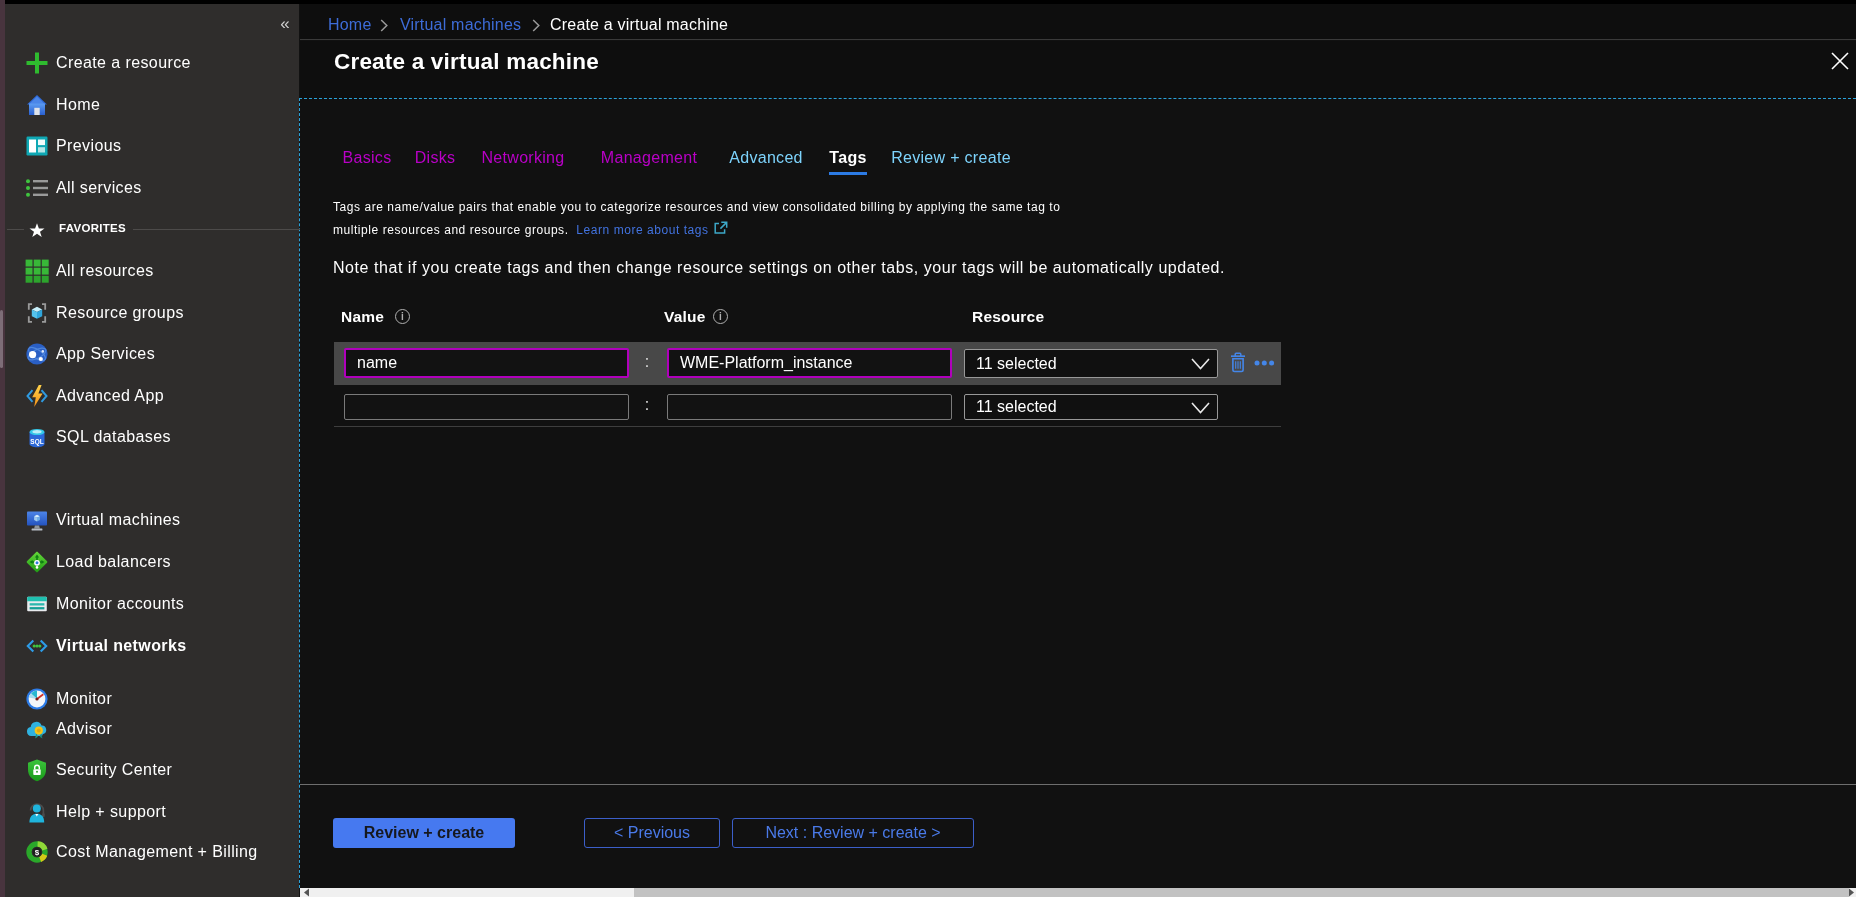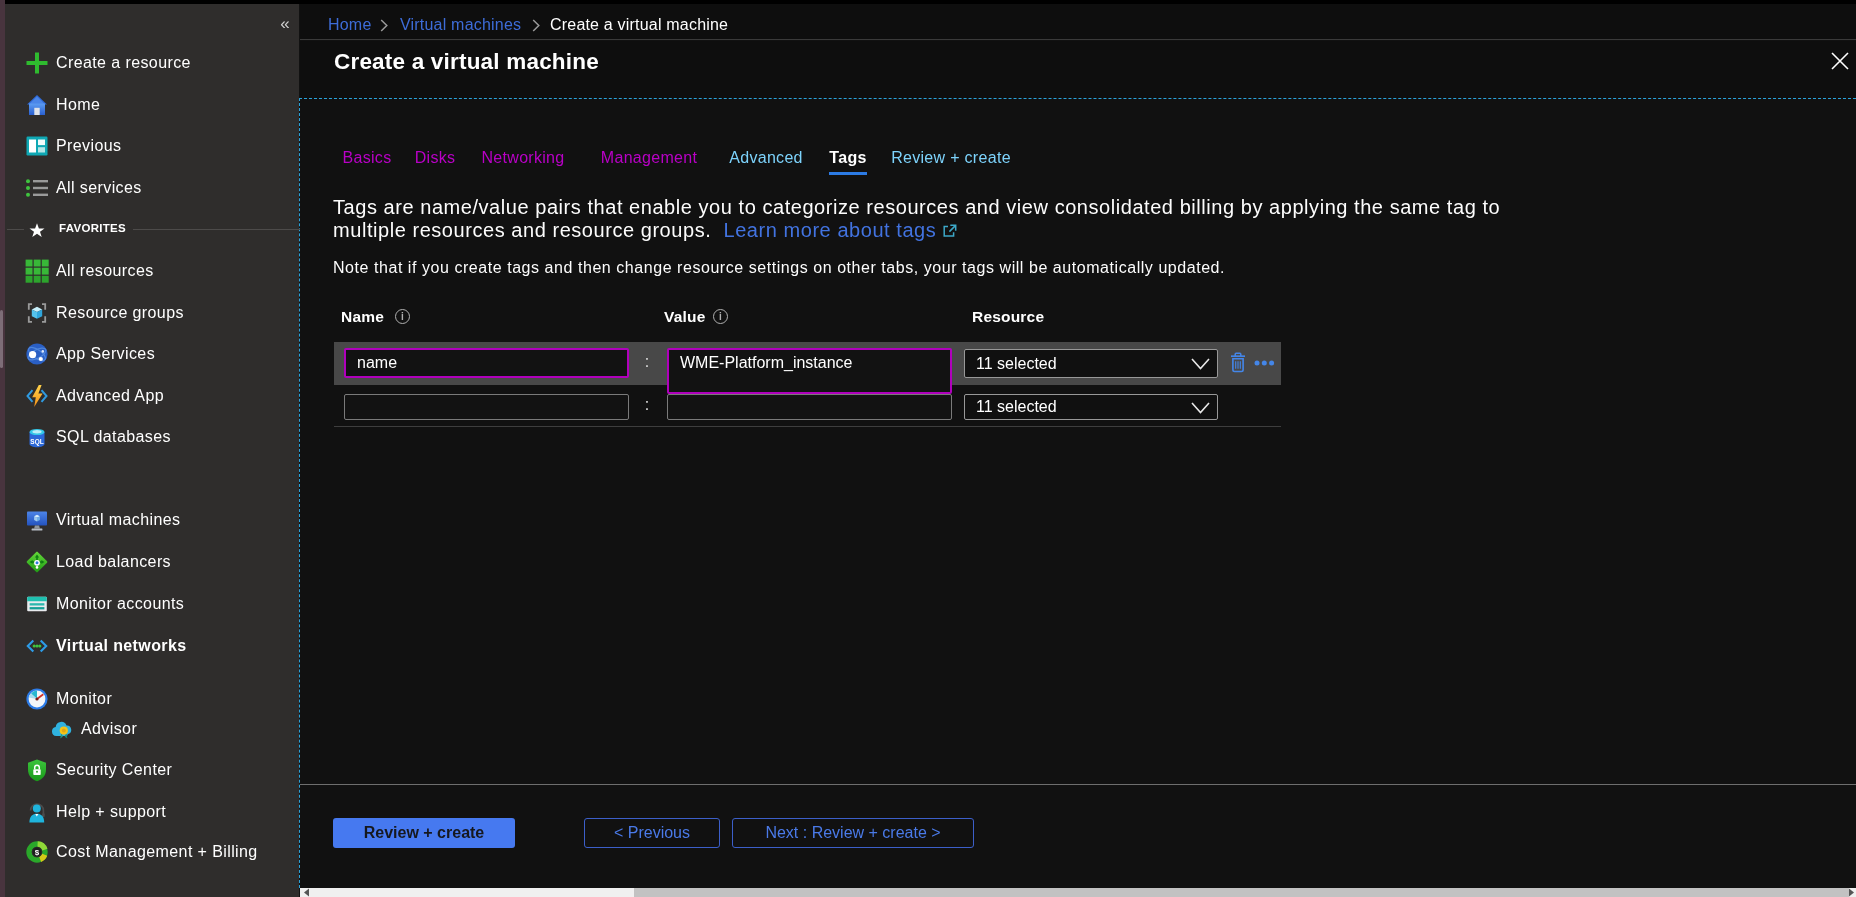--- a/index.html
+++ b/index.html
@@ -24,21 +24,21 @@
 #titlebar { position:absolute; left:0; top:37px; width:1556px; height:57px; background:#0e0e0e; }
 #title { position:absolute; left:34px; top:8px; font-size:22.5px; font-weight:bold; letter-spacing:0.2px; color:#ffffff; }
 #closex { position:absolute; left:1531px; top:11px; width:18px; height:18px; }
 #panel { position:absolute; left:-1px; top:94px; width:1557px; height:790px; background:#111111;
   border-top:1px dashed #2aa2da; border-left:1px dashed #2aa2da; }
 .tab { position:absolute; top:48px; height:22px; line-height:22px; font-size:16px; letter-spacing:0.3px; white-space:nowrap; transform:translateX(-50%); }
 .tab.visited { color:#b900c6; }
 .tab.plain { color:#7dd3fc; }
 .tab.active { color:#ffffff; font-weight:bold; }
 #tab-underline { position:absolute; left:529px; top:73px; width:38px; height:3px; background:#2c7be4; }
-#para { position:absolute; left:33px; top:97px; font-size:20px; letter-spacing:0.55px; line-height:22.5px; color:#fdfdfd; white-space:nowrap; }
+#para { position:absolute; left:33px; top:97px; font-size:12px; letter-spacing:0.55px; line-height:22.5px; color:#fdfdfd; white-space:nowrap; }
 #para a { color:#4273e0; text-decoration:none; }
 #note { position:absolute; left:33px; top:160px; font-size:16px; letter-spacing:0.55px; color:#fdfdfd; white-space:nowrap; }
 .thead { position:absolute; top:209px; font-size:15.5px; font-weight:bold; letter-spacing:0.2px; color:#ffffff; }
 .info { position:absolute; top:210px; width:15px; height:15px; border:1px solid #b0b0b0; border-radius:50%;
   color:#b0b0b0; font-size:10px; text-align:center; line-height:14px; font-weight:bold; }
 #row1bg { position:absolute; left:34px; top:243px; width:947px; height:43px; background:#484848; }
 .tinput { position:absolute; height:29px; background:#121212; border-radius:2px; }
 .tinput .tx { position:absolute; left:11px; top:0; height:26px; line-height:26px; font-size:16px; color:#ffffff; white-space:nowrap; }
 .magenta { border:2px solid #b000bc; }
 .grey1 { border:1px solid #7a7a7a; }
@@ -225,21 +225,21 @@
       <svg width="24" height="24" viewBox="0 0 24 24">
         <circle cx="12" cy="12" r="10.6" fill="#2d7ce8"></circle>
         <circle cx="12" cy="12" r="8.4" fill="#f4f6f8"></circle>
         <path d="M12 12 L6 6.4 A8.4 8.4 0 0 1 12 3.6 Z" fill="#28b8d0"></path>
         <path d="M12 12 L3.7 10.4 A8.4 8.4 0 0 1 6 6.4 Z" fill="#a8dcf0"></path>
         <path d="M12 12 L18.3 7.3" stroke="#d03028" stroke-width="1.8"></path>
         <circle cx="12" cy="12" r="1.6" fill="#7a1f1a"></circle>
       </svg>
       <span class="lbl">Monitor</span>
     </div>
-  <div class="nav-item" style="top:713px;margin-left:25px;">
+  <div class="nav-item" style="top:713px;">
       <svg width="24" height="24" viewBox="0 0 24 24">
         <path d="M6.2 19 a4.6 4.6 0 0 1 -0.5 -9.1 a5.6 5.6 0 0 1 10.8 -1.4 a4.4 4.4 0 0 1 1.2 8.7 L17 19 Z" fill="#2fb2e0"></path>
         <path d="M11.3 16 L10.2 21.6 L12.9 19.8 Z" fill="#1f9888"></path>
         <path d="M16.3 16 L17.4 21.6 L14.7 19.8 Z" fill="#16887a"></path>
         <circle cx="13.8" cy="13.6" r="4.1" fill="#f4c418"></circle>
         <circle cx="13.8" cy="13.6" r="2" fill="#e0a810"></circle>
       </svg>
       <span class="lbl">Advisor</span>
     </div>
   <div class="nav-item" style="top:754px;">
@@ -308,21 +308,21 @@
     <span class="thead" style="left:41px;">Name</span>
       <span class="info" style="left:95px;">i</span>
     <span class="thead" style="left:364px;">Value</span>
       <span class="info" style="left:413px;">i</span>
     <span class="thead" style="left:672px;">Resource</span>
     <div id="row1bg"></div>
     <div class="tinput magenta" style="left:44px; top:249px; width:285px; height:30px;">
         <span class="tx">name</span>
       </div>
     <div class="colon" style="left:342px; top:254px;">:</div>
-    <div class="tinput magenta" style="left:367px; top:249px; width:285px; height:46px;">
+    <div class="tinput magenta" style="left:367px; top:249px; width:285px; height:30px;">
         <span class="tx">WME-Platform_instance</span>
       </div>
     <div class="dd" style="left:664px; top:250px; width:254px;">
         <span class="tx">11 selected</span>
       <svg width="19" height="12" viewBox="0 0 19 12">
           <path d="M1 1 L9.5 10.6 L18 1" stroke="#e8e8e8" stroke-width="1.6" fill="none"></path>
         </svg>
       </div>
     <svg style="position:absolute; left:929px; top:252px;" width="18" height="22" viewBox="0 0 18 22">
       <path d="M2 5.2 H16" stroke="#4486e8" stroke-width="1.7" fill="none"></path>

